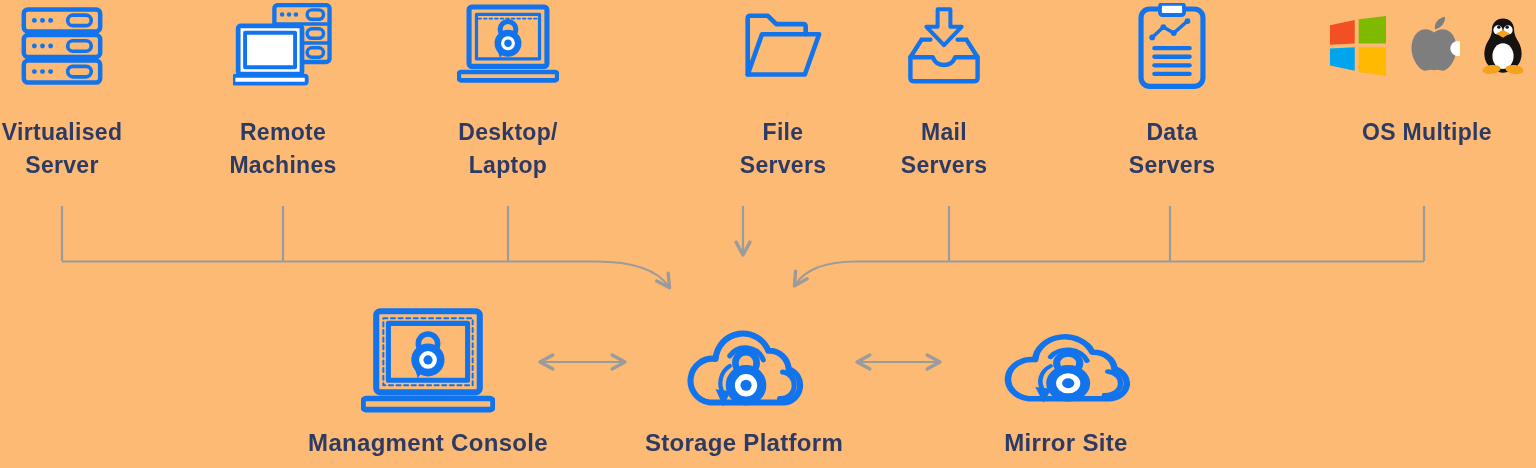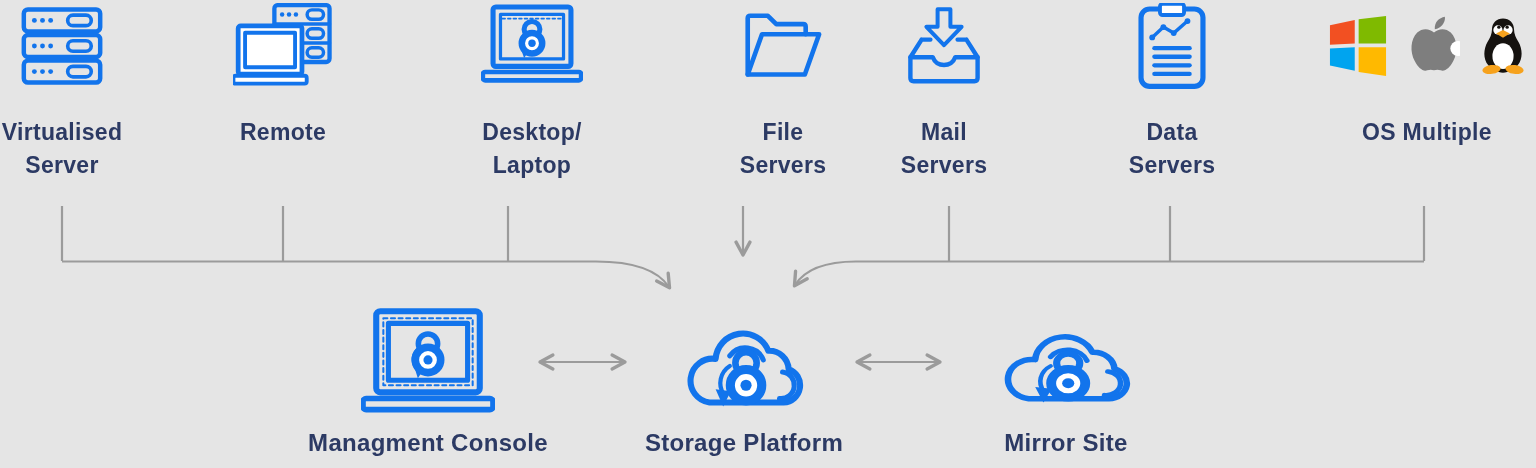--- a/index.html
+++ b/index.html
@@ -1,18 +1,18 @@
 <!DOCTYPE html>
 <html><head>
 <meta charset="utf-8">
 <style>
   html,body{margin:0;padding:0;background:#ffffff;}
   .canvas{
     position:relative;width:1536px;height:468px;overflow:hidden;
-    background:#e5e5e5;font-family:"Liberation Sans",sans-serif;
+    background:#fdba74;font-family:"Liberation Sans",sans-serif;
   }
   svg{display:block;}
   .connectors{position:absolute;left:0;top:0;z-index:1;pointer-events:none;}
   .cline{stroke:#9B9B9B;stroke-width:2.2;fill:none;}
   .source{
     position:absolute;top:0;width:230px;transform:translateX(-50%);
     display:flex;flex-direction:column;align-items:center;z-index:2;
   }
   .iconbox{height:92px;display:flex;align-items:center;justify-content:center;gap:20px;}
   .src-label{
@@ -98,24 +98,25 @@
           <rect x="86" y="29.5" width="19" height="11" rx="5.5"></rect>
           <rect x="86" y="51.5" width="19" height="11" rx="5.5"></rect>
         </g>
         <rect x="6" y="26" width="74" height="56" rx="3" fill="#ffffff" stroke="#1274EC" stroke-width="5.5" stroke-linejoin="round"></rect>
         <rect class="blue" stroke-width="4.5" x="14" y="34" width="58" height="40"></rect>
         <rect x="0.5" y="84" width="85" height="9" rx="2.5" fill="#ffffff" stroke="#1274EC" stroke-width="4.5" stroke-linejoin="round"></rect>
       </svg>
     </div>
     <div class="src-label">
       <span>Remote</span>
-    </div>
-  </div>
-
-  <div class="source" style="left:532px">
+      <span>Machines</span>
+    </div>
+  </div>
+
+  <div class="source" style="left:508px">
     <div class="iconbox">
       <svg width="102" height="84" viewBox="0 0 110 90">
         <rect class="blue" stroke-width="5.5" x="13" y="3" width="84" height="64" rx="3"></rect>
         <rect class="blue" stroke-width="3.5" x="21" y="11" width="68" height="48"></rect>
         <path class="blue" stroke-width="1.8" stroke-dasharray="3,3" d="M23,15.5 H87"></path>
         <circle class="blue" stroke-width="5.5" cx="55" cy="27" r="8.5"></circle>
         <path class="blue" stroke-width="2.5" d="M45.5,34 A12,12 0 0 0 47.5,51"></path>
         <polygon class="bluefill" points="43,48 52,50 46.5,58"></polygon>
         <circle cx="55" cy="42" r="11" fill="#ffffff" stroke="#1274EC" stroke-width="7"></circle>
         <circle class="bluefill" cx="55" cy="42" r="4"></circle>

